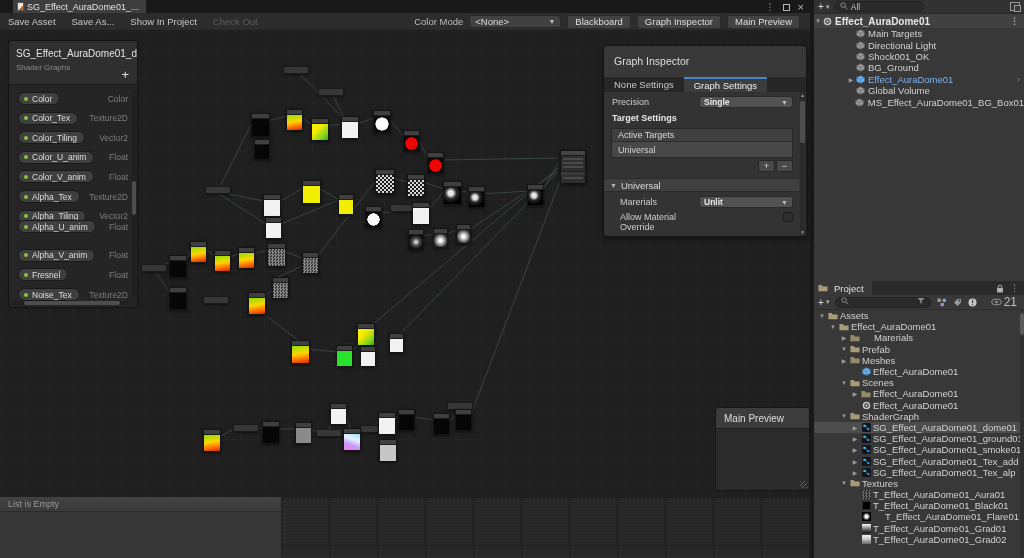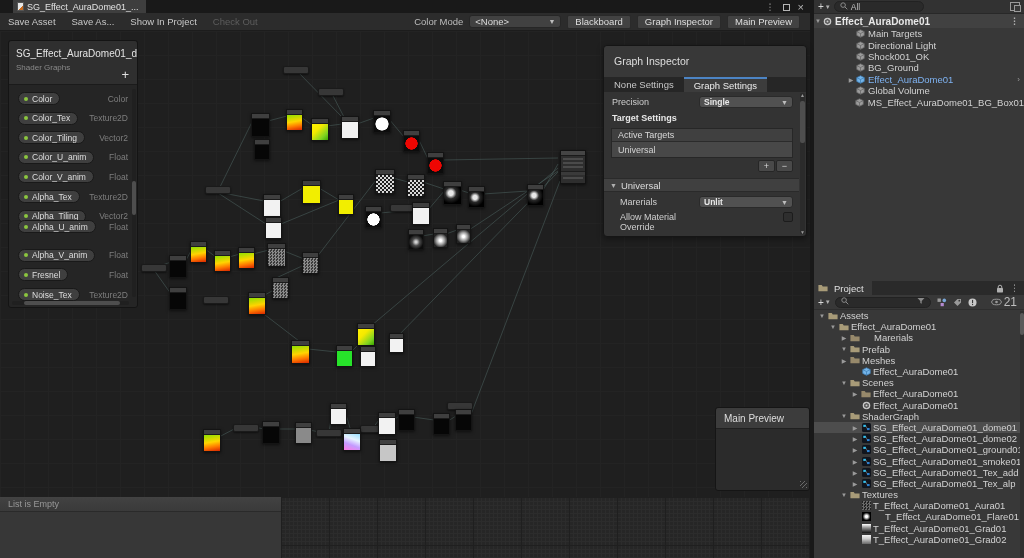--- a/index.html
+++ b/index.html
@@ -863,87 +863,81 @@
         <div class="p-row">
           <span class="arrow" style="left:37px">▶</span>
           <span class="ricon" style="left:47px">
             <svg width="9" height="9" viewBox="0 0 9 9">
               <rect width="9" height="9" rx="1.5" fill="#11151d"></rect>
               <rect x="1.3" y="1.8" width="2.6" height="2.1" fill="#35c2f0"></rect>
               <rect x="5" y="5" width="2.6" height="2.1" fill="#2a7fd0"></rect>
               <line x1="3.9" y1="3" x2="5.2" y2="5.8" stroke="#7e8b96" stroke-width="0.6"></line>
             </svg>
           </span>
-          <span class="rlabel" style="left:59px">SG_Effect_AuraDome01_dome02</span>
+          <span class="rlabel" style="left:59px">SG_Effect_AuraDome01_ground01</span>
         </div>
         <div class="p-row">
           <span class="arrow" style="left:37px">▶</span>
           <span class="ricon" style="left:47px">
             <svg width="9" height="9" viewBox="0 0 9 9">
               <rect width="9" height="9" rx="1.5" fill="#11151d"></rect>
               <rect x="1.3" y="1.8" width="2.6" height="2.1" fill="#35c2f0"></rect>
               <rect x="5" y="5" width="2.6" height="2.1" fill="#2a7fd0"></rect>
               <line x1="3.9" y1="3" x2="5.2" y2="5.8" stroke="#7e8b96" stroke-width="0.6"></line>
             </svg>
           </span>
-          <span class="rlabel" style="left:59px">SG_Effect_AuraDome01_ground01</span>
+          <span class="rlabel" style="left:59px">SG_Effect_AuraDome01_smoke01</span>
         </div>
         <div class="p-row">
           <span class="arrow" style="left:37px">▶</span>
           <span class="ricon" style="left:47px">
             <svg width="9" height="9" viewBox="0 0 9 9">
               <rect width="9" height="9" rx="1.5" fill="#11151d"></rect>
               <rect x="1.3" y="1.8" width="2.6" height="2.1" fill="#35c2f0"></rect>
               <rect x="5" y="5" width="2.6" height="2.1" fill="#2a7fd0"></rect>
               <line x1="3.9" y1="3" x2="5.2" y2="5.8" stroke="#7e8b96" stroke-width="0.6"></line>
             </svg>
           </span>
-          <span class="rlabel" style="left:59px">SG_Effect_AuraDome01_smoke01</span>
+          <span class="rlabel" style="left:59px">SG_Effect_AuraDome01_Tex_add</span>
         </div>
         <div class="p-row">
           <span class="arrow" style="left:37px">▶</span>
           <span class="ricon" style="left:47px">
             <svg width="9" height="9" viewBox="0 0 9 9">
               <rect width="9" height="9" rx="1.5" fill="#11151d"></rect>
               <rect x="1.3" y="1.8" width="2.6" height="2.1" fill="#35c2f0"></rect>
               <rect x="5" y="5" width="2.6" height="2.1" fill="#2a7fd0"></rect>
               <line x1="3.9" y1="3" x2="5.2" y2="5.8" stroke="#7e8b96" stroke-width="0.6"></line>
             </svg>
           </span>
-          <span class="rlabel" style="left:59px">SG_Effect_AuraDome01_Tex_add</span>
-        </div>
-        <div class="p-row">
-          <span class="arrow" style="left:37px">▶</span>
-          <span class="ricon" style="left:47px">
-            <svg width="9" height="9" viewBox="0 0 9 9">
-              <rect width="9" height="9" rx="1.5" fill="#11151d"></rect>
-              <rect x="1.3" y="1.8" width="2.6" height="2.1" fill="#35c2f0"></rect>
-              <rect x="5" y="5" width="2.6" height="2.1" fill="#2a7fd0"></rect>
-              <line x1="3.9" y1="3" x2="5.2" y2="5.8" stroke="#7e8b96" stroke-width="0.6"></line>
-            </svg>
-          </span>
           <span class="rlabel" style="left:59px">SG_Effect_AuraDome01_Tex_alp</span>
         </div>
         <div class="p-row">
           <span class="arrow" style="left:26px">▼</span>
           <span class="ricon" style="left:36px">
             <svg width="10" height="8" viewBox="0 0 12 9">
               <path d="M0.5 1 h4 l1.2 1.6 h5.8 V8.5 H0.5 Z" fill="#a89b78"></path>
             </svg>
           </span>
           <span class="rlabel" style="left:48px">Textures</span>
         </div>
         <div class="p-row">
           <span class="ricon" style="left:47px">
             <span class="tx tx-aura"></span>
           </span>
           <span class="rlabel" style="left:59px">T_Effect_AuraDome01_Aura01</span>
         </div>
         <div class="p-row">
           <span class="ricon" style="left:47px">
+            <span class="tx tx-black"></span>
+          </span>
+          <span class="rlabel" style="left:59px">T_Effect_AuraDome01_Black01</span>
+        </div>
+        <div class="p-row">
+          <span class="ricon" style="left:47px">
             <span class="tx tx-flare"></span>
           </span>
           <span class="rlabel" style="left:71px">T_Effect_AuraDome01_Flare01</span>
         </div>
         <div class="p-row">
           <span class="ricon" style="left:47px">
             <span class="tx tx-grad1"></span>
           </span>
           <span class="rlabel" style="left:59px">T_Effect_AuraDome01_Grad01</span>
         </div>

